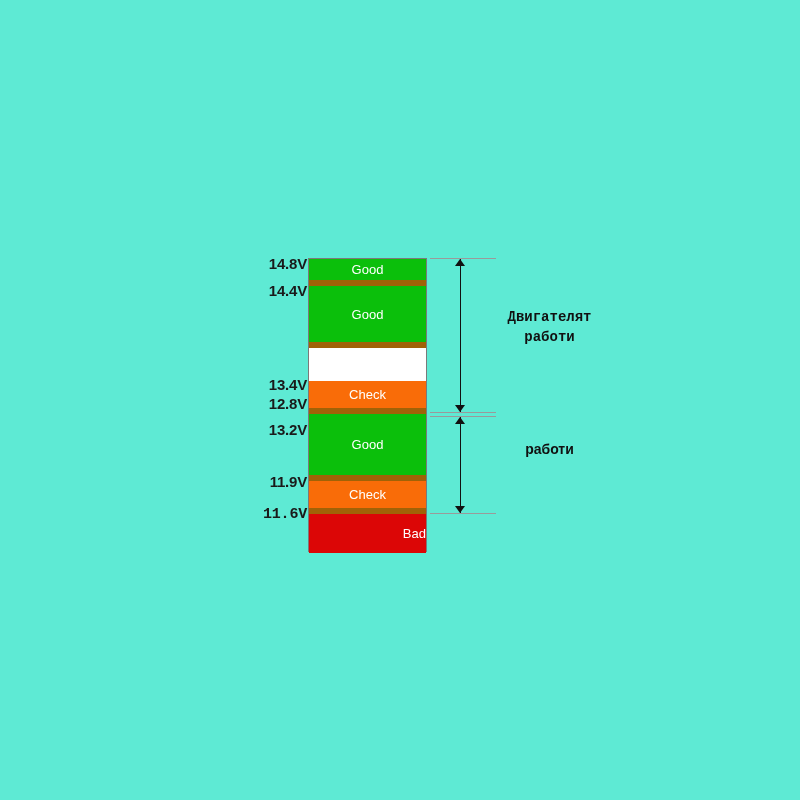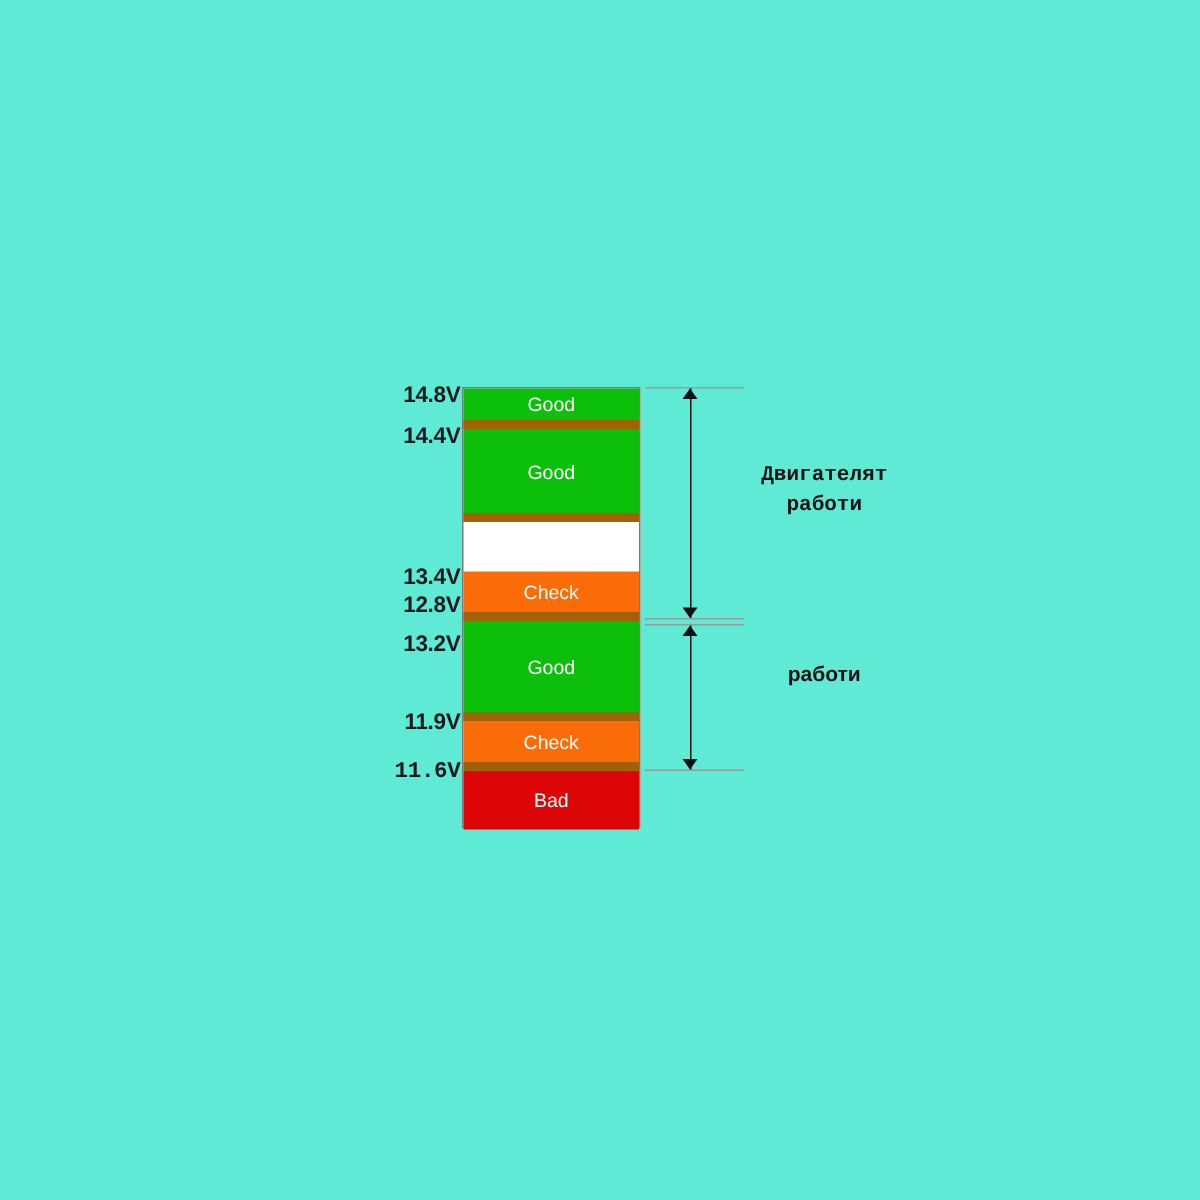--- a/index.html
+++ b/index.html
@@ -53,21 +53,21 @@
     width: 100%;
     box-sizing: border-box;
     display: flex;
     align-items: center;
     justify-content: center;
     font-size: 13px;
     color: #ffffff;
     border-bottom: 6px solid #a16207;
     overflow: hidden;
   }
-  .seg:last-child { border-bottom: none; }
+  .seg:last-child { border-bottom: none; justify-content: flex-end; }
   .seg-label { pointer-events: none; }
 
   
   .tick-line {
     position: absolute;
     height: 0;
     border-top: 1px solid #9a9a9a;
   }
   .arrow-line {
     position: absolute;

